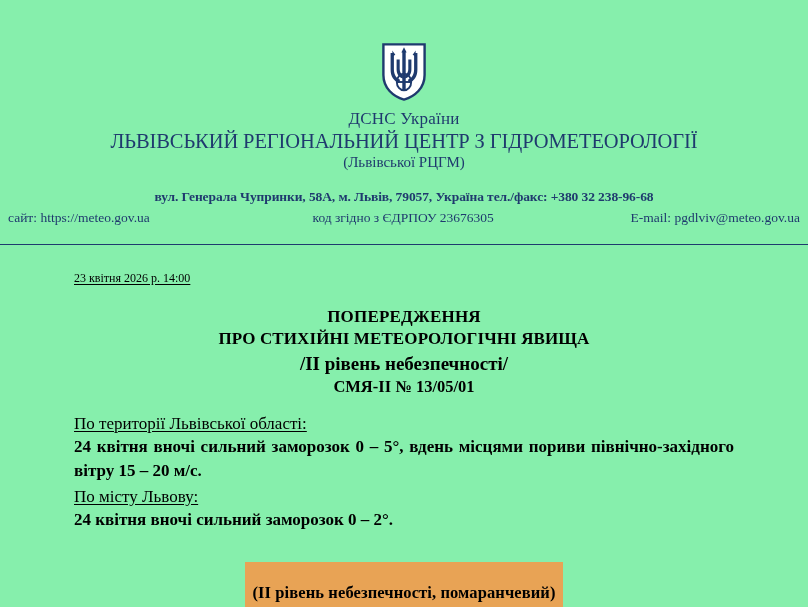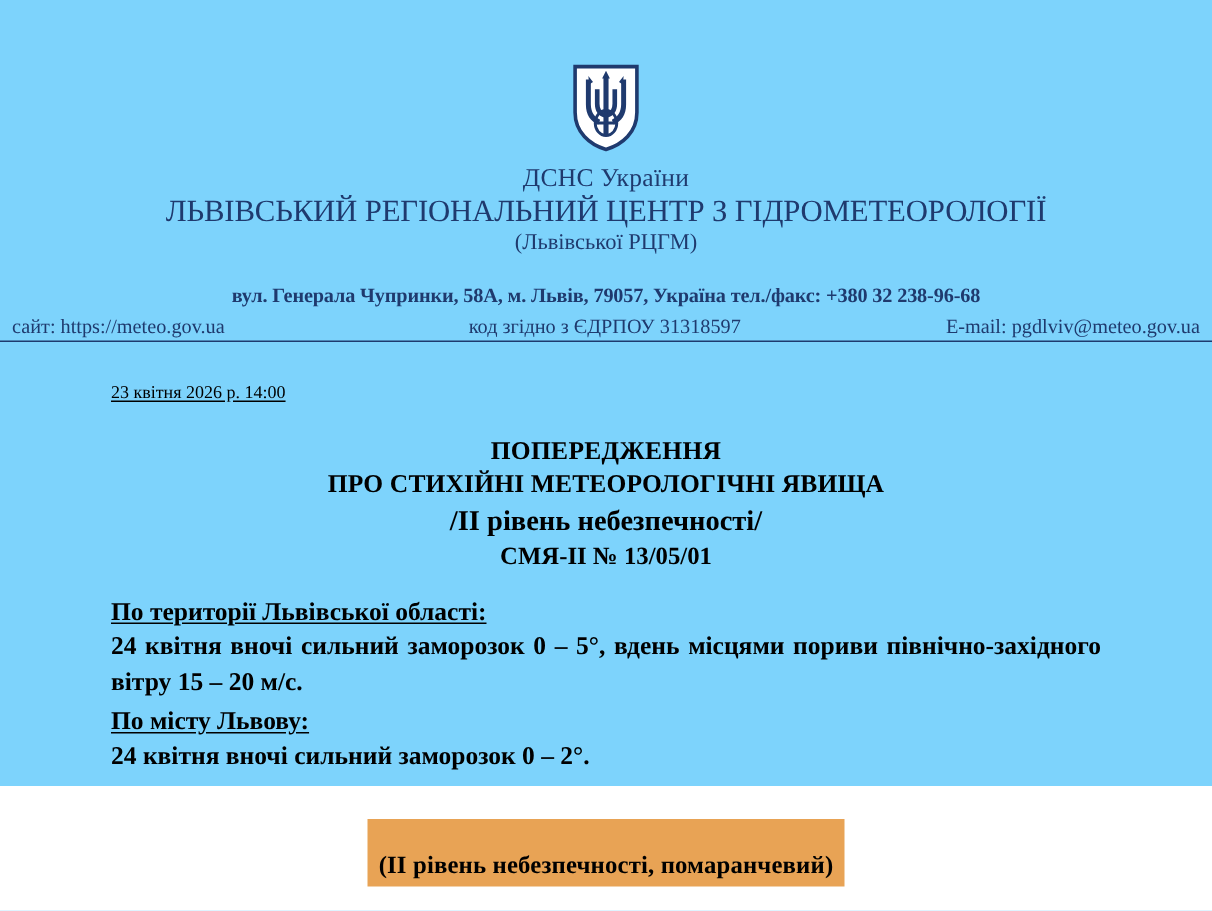--- a/index.html
+++ b/index.html
@@ -11,22 +11,22 @@
     width: 808px;
     height: 607px;
     font-family: "Liberation Serif", "DejaVu Serif", serif;
     color: #000000;
     overflow: hidden;
   }
 
   .page {
     position: relative;
     width: 808px;
-    height: 524px;
-    background: #7dd3fc;
+    height: 607px;
+    background: #86efac;
     box-sizing: border-box;
   }
 
   
   .letterhead {
     padding-top: 42px;
     text-align: center;
   }
 
   .emblem {
@@ -64,21 +64,21 @@
     letter-spacing: -.1px;
   }
 
   .contact-row {
     margin-top: 5px;
     display: flex;
     justify-content: space-between;
     align-items: baseline;
     color: #1f3a6e;
     font-size: 13.5px;
-    padding: 0 8px 1px 8px;
+    padding: 0 8px 18px 8px;
     border-bottom: 1.6px solid #1f3a6e;
     gap: 16px;
   }
   .contact-cell { white-space: nowrap; }
   .contact-cell.mid { padding-left: 26px; }
 
   
   .doc-body {
     padding: 0 74px 0 74px;
   }
@@ -100,21 +100,21 @@
   .title-main   { font-size: 17px; letter-spacing: .2px; }
   .title-sub    { font-size: 17px; letter-spacing: .1px; }
   .title-level  { font-size: 19px; }
   .title-number { font-size: 16.5px; }
 
   .section {
     margin-top: 16px;
   }
   .section-head {
     font-size: 17px;
-    font-weight: bold;
+    font-weight: normal;
     text-decoration: underline;
     text-underline-offset: 2px;
     display: inline-block;
   }
   .section-text {
     font-size: 17px;
     font-weight: bold;
     text-align: justify;
     line-height: 1.42;
     margin-top: 1px;
@@ -166,21 +166,21 @@
     <div class="org-lines">
       <div class="org-agency">ДСНС України</div>
       <div class="org-center">ЛЬВІВСЬКИЙ РЕГІОНАЛЬНИЙ ЦЕНТР З ГІДРОМЕТЕОРОЛОГІЇ</div>
       <div class="org-short">(Львівської РЦГМ)</div>
     </div>
 
     <div class="address-line">вул. Генерала Чупринки, 58А, м. Львів, 79057, Україна тел./факс: +380 32 238-96-68</div>
 
     <div class="contact-row">
       <span class="contact-cell">сайт: https://meteo.gov.ua</span>
-      <span class="contact-cell mid">код згідно з ЄДРПОУ 31318597</span>
+      <span class="contact-cell mid">код згідно з ЄДРПОУ 23676305</span>
       <span class="contact-cell">E-mail: pgdlviv@meteo.gov.ua</span>
     </div>
   </div>
 
   <div class="doc-body">
 
     <div class="doc-date">23 квітня 2026 р. 14:00</div>
 
     <div class="title-block">
       <div class="title-main">ПОПЕРЕДЖЕННЯ</div>

